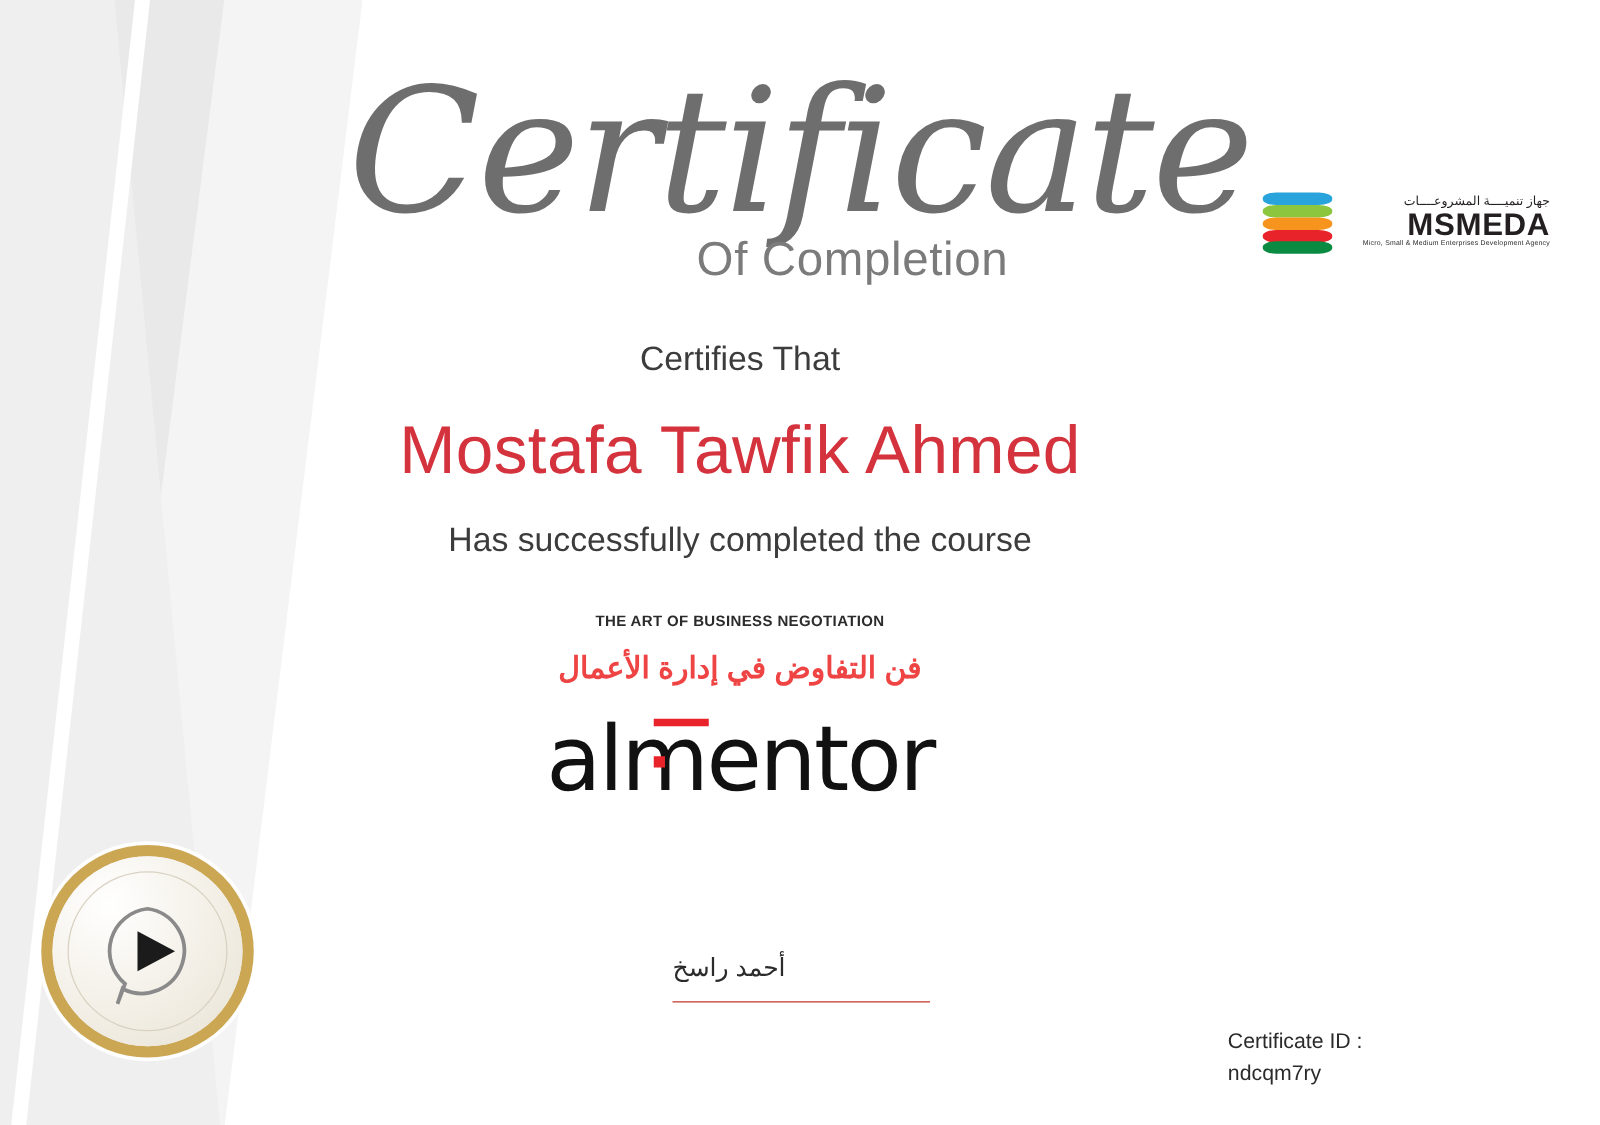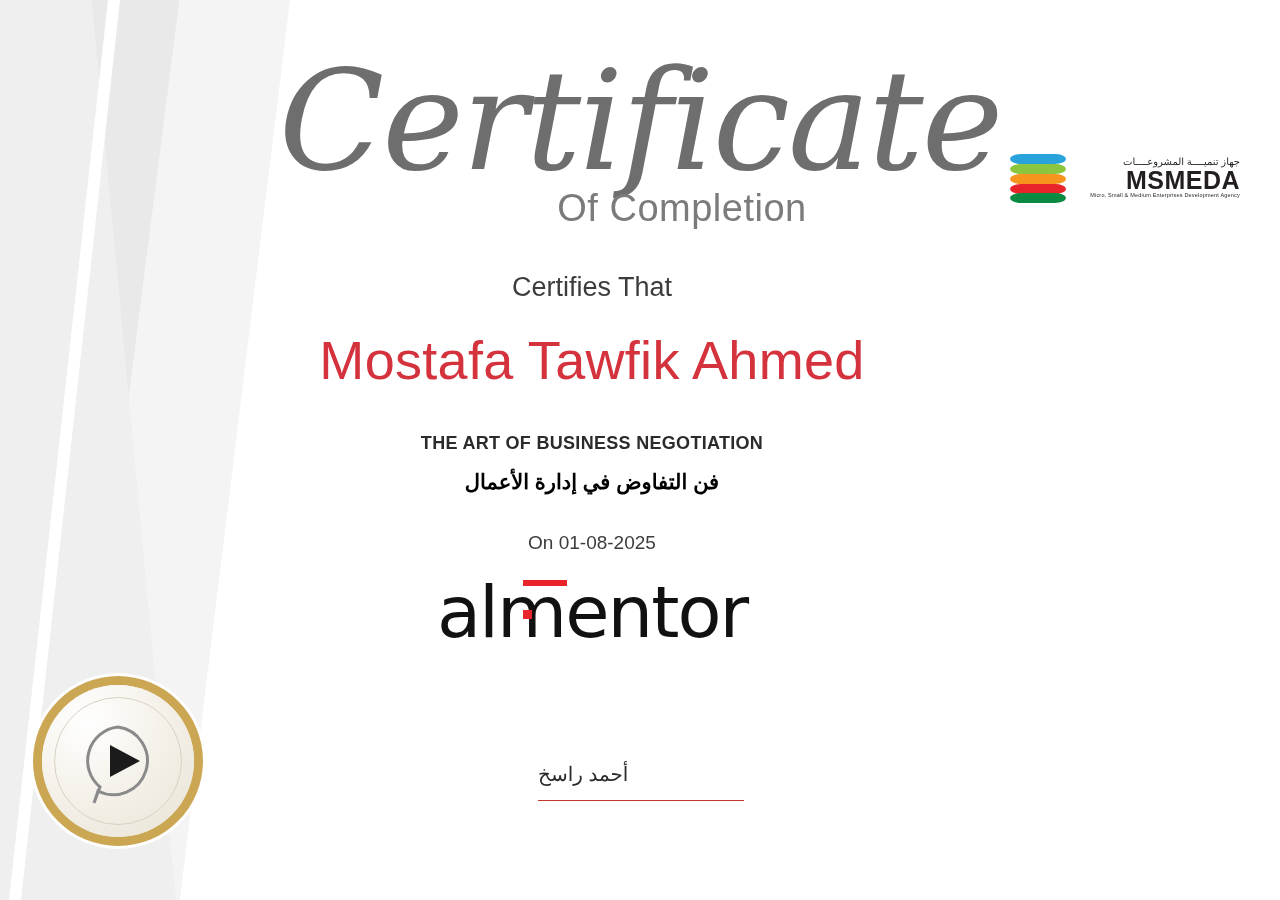--- a/index.html
+++ b/index.html
@@ -167,29 +167,29 @@
     color: #d4323c;
     letter-spacing: 0.3px;
   }
   .completed {
     margin-top: 26px;
     font-size: 27px;
     color: #3c3c3c;
   }
   .course-en {
     margin-top: 42px;
-    font-size: 18px;
+    font-size: 12px;
     font-weight: bold;
     color: #2b2b2b;
     letter-spacing: 0.3px;
   }
   .course-ar {
     margin-top: 16px;
-    font-size: 21px;
-    color: #000000;
+    font-size: 24px;
+    color: #ef4444;
     direction: rtl;
     font-weight: bold;
   }
   .on-date {
     margin-top: 38px;
     font-size: 19px;
     color: #3c3c3c;
   }
 
   
@@ -285,30 +285,34 @@
     <div class="msmeda-text">
       <div class="msmeda-ar">جهاز تنميــــة المشروعــــات</div>
       <div class="msmeda-name">MSMEDA</div>
       <div class="msmeda-tag">Micro, Small &amp; Medium Enterprises Development Agency</div>
     </div>
   </div>
 
   <div class="body-block">
     <div class="certifies">Certifies That</div>
     <div class="recipient">Mostafa Tawfik Ahmed</div>
+    <div class="completed">Has successfully completed the course</div>
     <div class="course-en">THE ART OF BUSINESS NEGOTIATION</div>
     <div class="course-ar">فن التفاوض في إدارة الأعمال</div>
-    <div class="on-date">On 01-08-2025</div>
 
     <div class="almentor">
       <span class="bar"></span>
       <span class="dot"></span>
       <span>al</span><span>mentor</span>
     </div>
   </div>
 
   <div class="signature">
     <div class="sig-name">أحمد راسخ</div>
     <div class="sig-line"></div>
   </div>
 
+  <div class="cert-id">
+    <div>Certificate ID :</div>
+    <div>ndcqm7ry</div>
+  </div>
 
 </div>
 
 </body></html>

